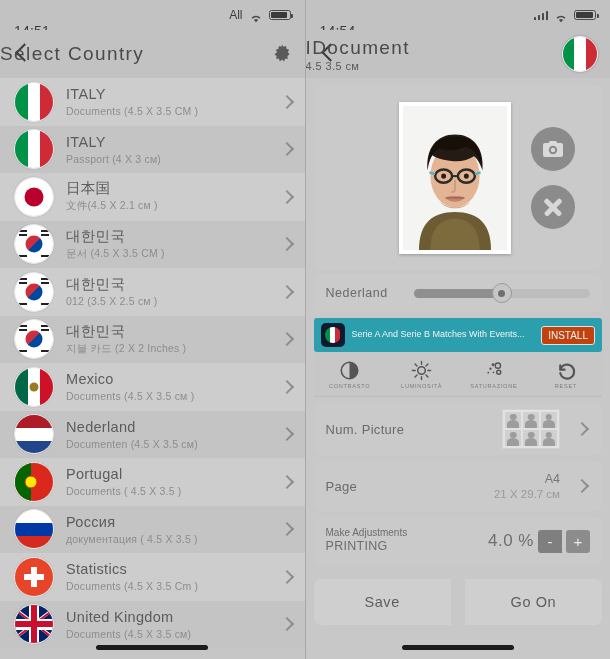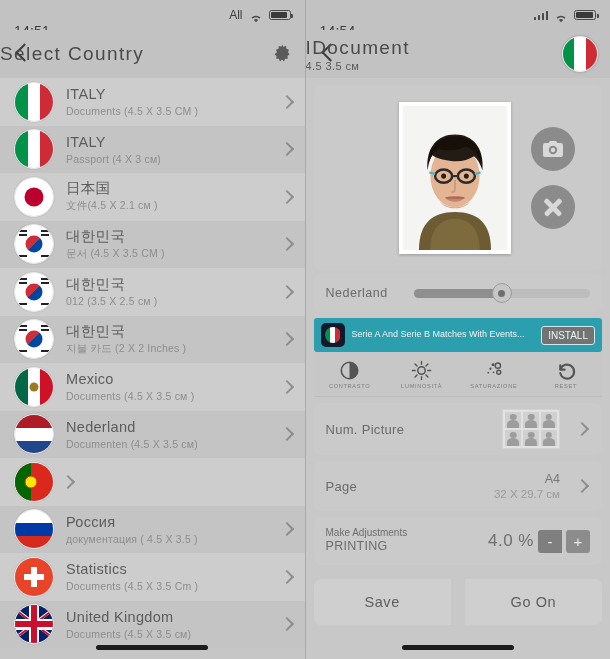--- a/index.html
+++ b/index.html
@@ -159,21 +159,21 @@
     display:flex;
   }
   .ad-icon .mini-flag span{flex:1 1 auto;}
   .ad-text{margin-left:7px;flex:1 1 auto;min-width:0;}
   .ad-t1{font-size:9px;color:#f2f2f2;white-space:nowrap;overflow:hidden;
     text-overflow:ellipsis;line-height:1.25;}
   .ad-t2{font-size:7.5px;color:#d6ecef;white-space:nowrap;overflow:hidden;
     text-overflow:ellipsis;line-height:1.25;}
   .ad-btn{
     border:1px solid #cfe9ec;color:#eaf7f9;font-size:10px;border-radius:3px;
-    padding:3px 6px;flex:0 0 auto;margin-left:6px;background:#737373;cursor:pointer;
+    padding:3px 6px;flex:0 0 auto;margin-left:6px;background:#c2410c;cursor:pointer;
   }
 
   .tools{
     margin:0 8px;height:44px;background:#c7c7c7;display:flex;align-items:center;
     border-bottom:1px solid #bcbcbc;
   }
   .tool{
     flex:1 1 0;display:flex;flex-direction:column;align-items:center;
     justify-content:center;cursor:pointer;gap:2px;
   }
@@ -388,20 +388,24 @@
           <div class="r-sub">Documenten (4.5 X 3.5 см)</div>
         </div>
         <div class="chev"></div>
       </div>
 
       <div class="row">
         <div class="flag">
           <span style="inset:0;background:#da291c"></span>
           <span style="left:0;top:0;bottom:0;width:42%;background:#006600"></span>
           <span style="left:42%;top:50%;width:13px;height:13px;border-radius:50%;background:#ffe900;border:1.5px solid #da291c;box-sizing:border-box;transform:translate(-50%,-50%)"></span>
+        </div>
+        <div class="rowtext">
+          <div class="r-title">Portugal</div>
+          <div class="r-sub">Documents ( 4.5 X 3.5 )</div>
         </div>
         <div class="chev"></div>
       </div>
 
       <div class="row">
         <div class="flag f-h3">
           <span style="top:0;background:#fff"></span>
             <span style="top:33.3%;background:#0039a6"></span>
             <span style="top:66.6%;background:#d52b1e"></span>
         </div>
@@ -592,21 +596,21 @@
         </div>
         <div class="chev"></div>
       </div>
     </div>
 
     <div class="setting-row" style="height:50px;">
       <div class="s-label">Page</div>
       <div class="s-right">
         <div class="page-vals">
           <div class="pv1">A4</div>
-          <div class="pv2">32 X 29.7 см</div>
+          <div class="pv2">21 X 29.7 см</div>
         </div>
         <div class="chev"></div>
       </div>
     </div>
 
     <div class="adjust-row">
       <div>
         <div class="adj-l1">Make Adjustments</div>
         <div class="adj-l2">PRINTING</div>
       </div>

